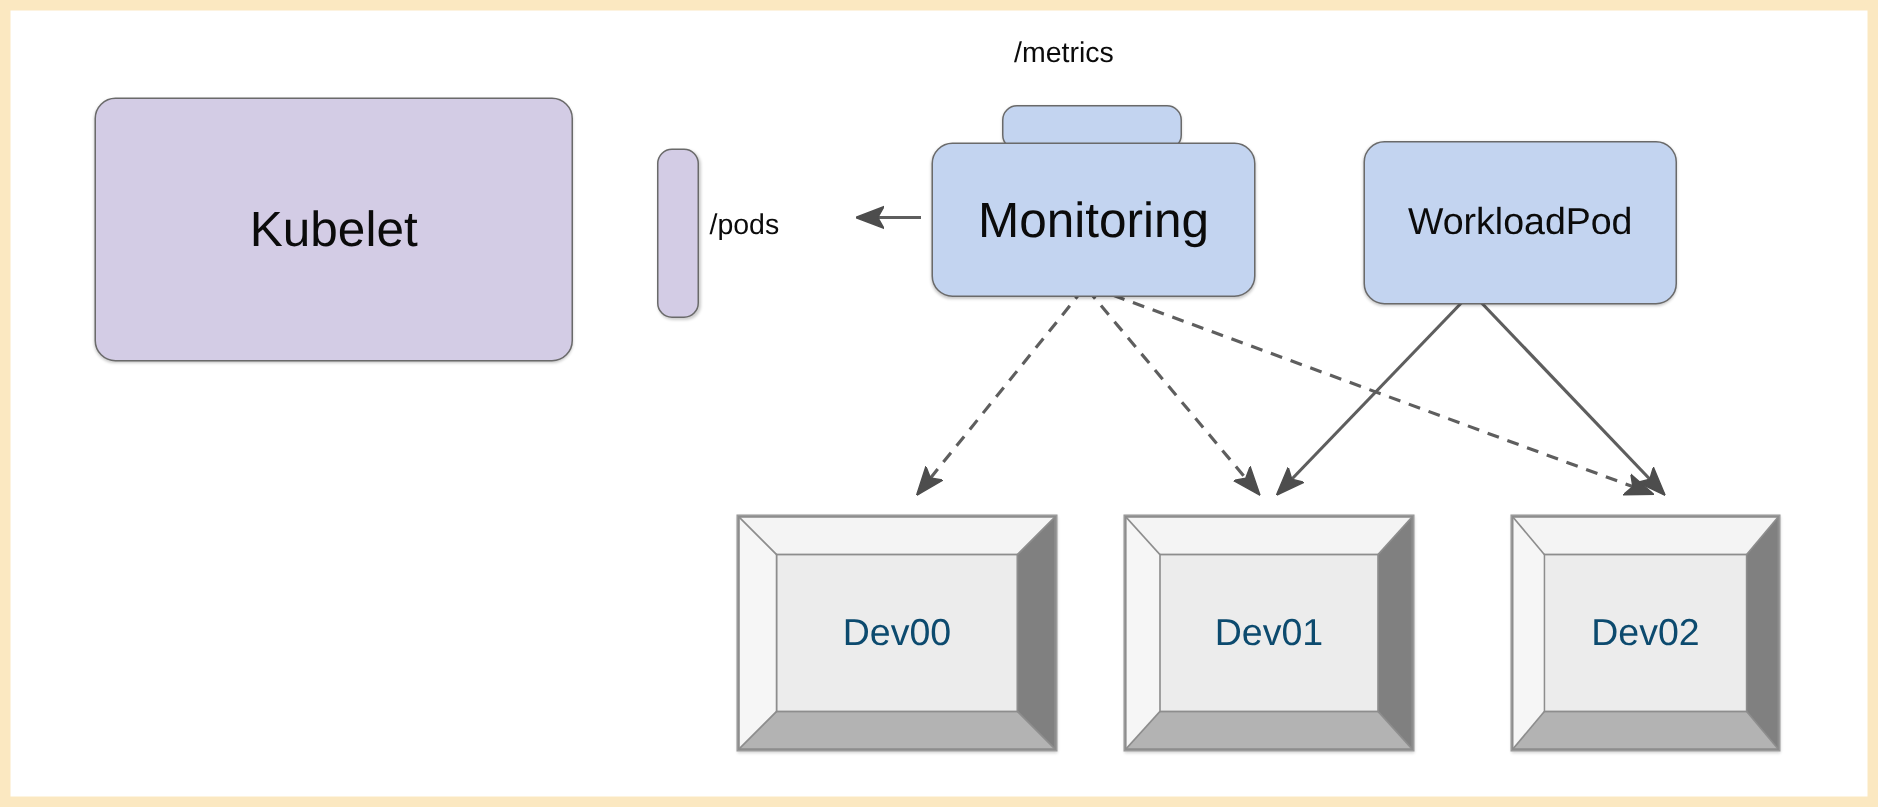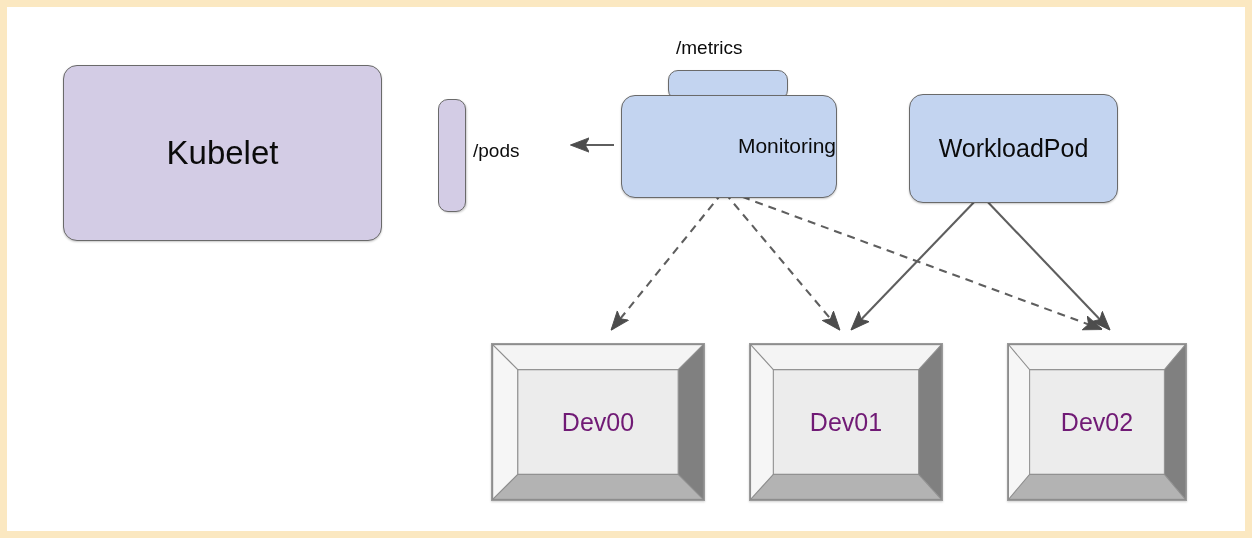--- a/index.html
+++ b/index.html
@@ -90,21 +90,21 @@
     width: 100%;
     height: 100%;
   }
   .dev-box .dev-label {
     position: absolute;
     inset: 0;
     display: flex;
     align-items: center;
     justify-content: center;
     font-size: 25px;
-    color: #701a75;
+    color: #0c4a6e;
     z-index: 2;
     text-align: center;
   }
 </style>
 </head>
 <body>
 
 <div id="canvas">
 
   <svg id="edges" viewBox="0 0 1238 524">
@@ -143,25 +143,25 @@
   </svg>
 
   <div class="node side-tab" style="left:431px; top:92px; width:28px; height:113px;"></div>
 
   <div class="node pod-box pod-purple" style="left:56px; top:58px; width:319px; height:176px; font-size:33px;">
     <span>Kubelet</span>
   </div>
 
   <div class="edge-label" style="left:466px; top:133px;">/pods</div>
 
-  <div class="edge-label" style="left:669px; top:30px;">/metrics</div>
+  <div class="edge-label" style="left:669px; top:18px;">/metrics</div>
 
   <div class="node top-tab" style="left:661px; top:63px; width:120px; height:30px;"></div>
 
-  <div class="node pod-box pod-blue" style="left:614px; top:88px; width:216px; height:103px; font-size:21px; flex-direction:column;align-items:flex-end;">
+  <div class="node pod-box pod-blue" style="left:614px; top:88px; width:216px; height:103px; font-size:33px; flex-direction:column;">
     <span>Monitoring</span>
   </div>
 
   <div class="node pod-box pod-blue" style="left:902px; top:87px; width:209px; height:109px; font-size:25px; flex-direction:row;">
     <span>Workload</span>
     <span>Pod</span>
   </div>
 
   <div class="dev-box" style="left:484px; top:336px; width:214px; height:158px;">
     <span class="bevel">

